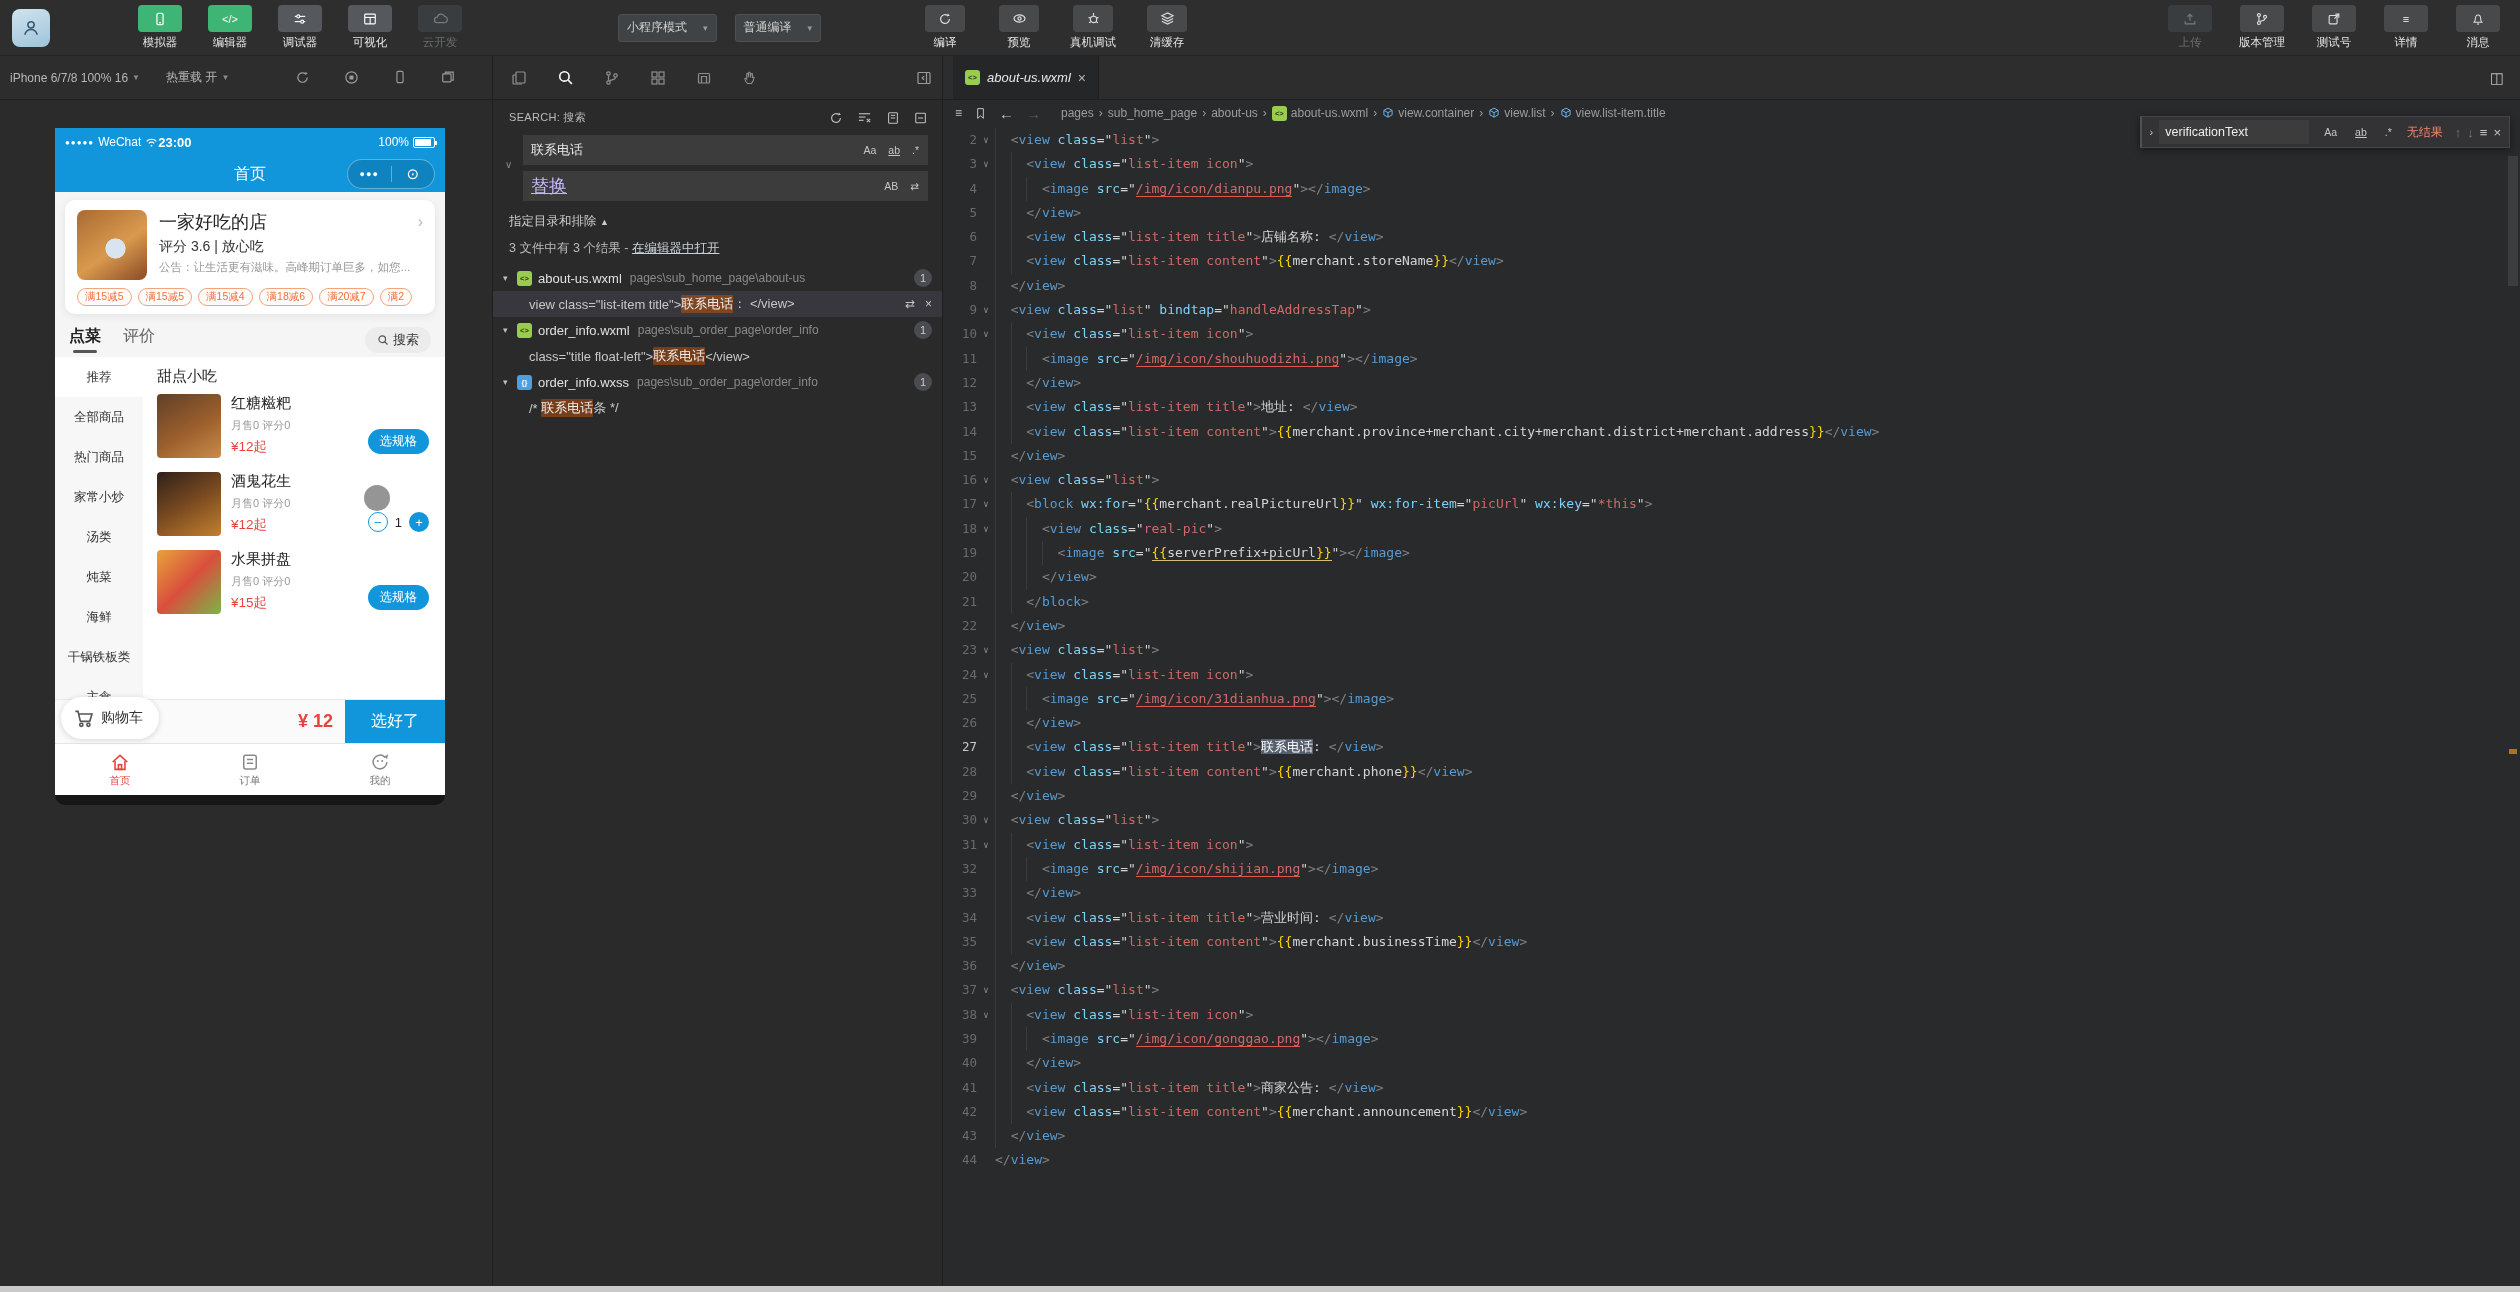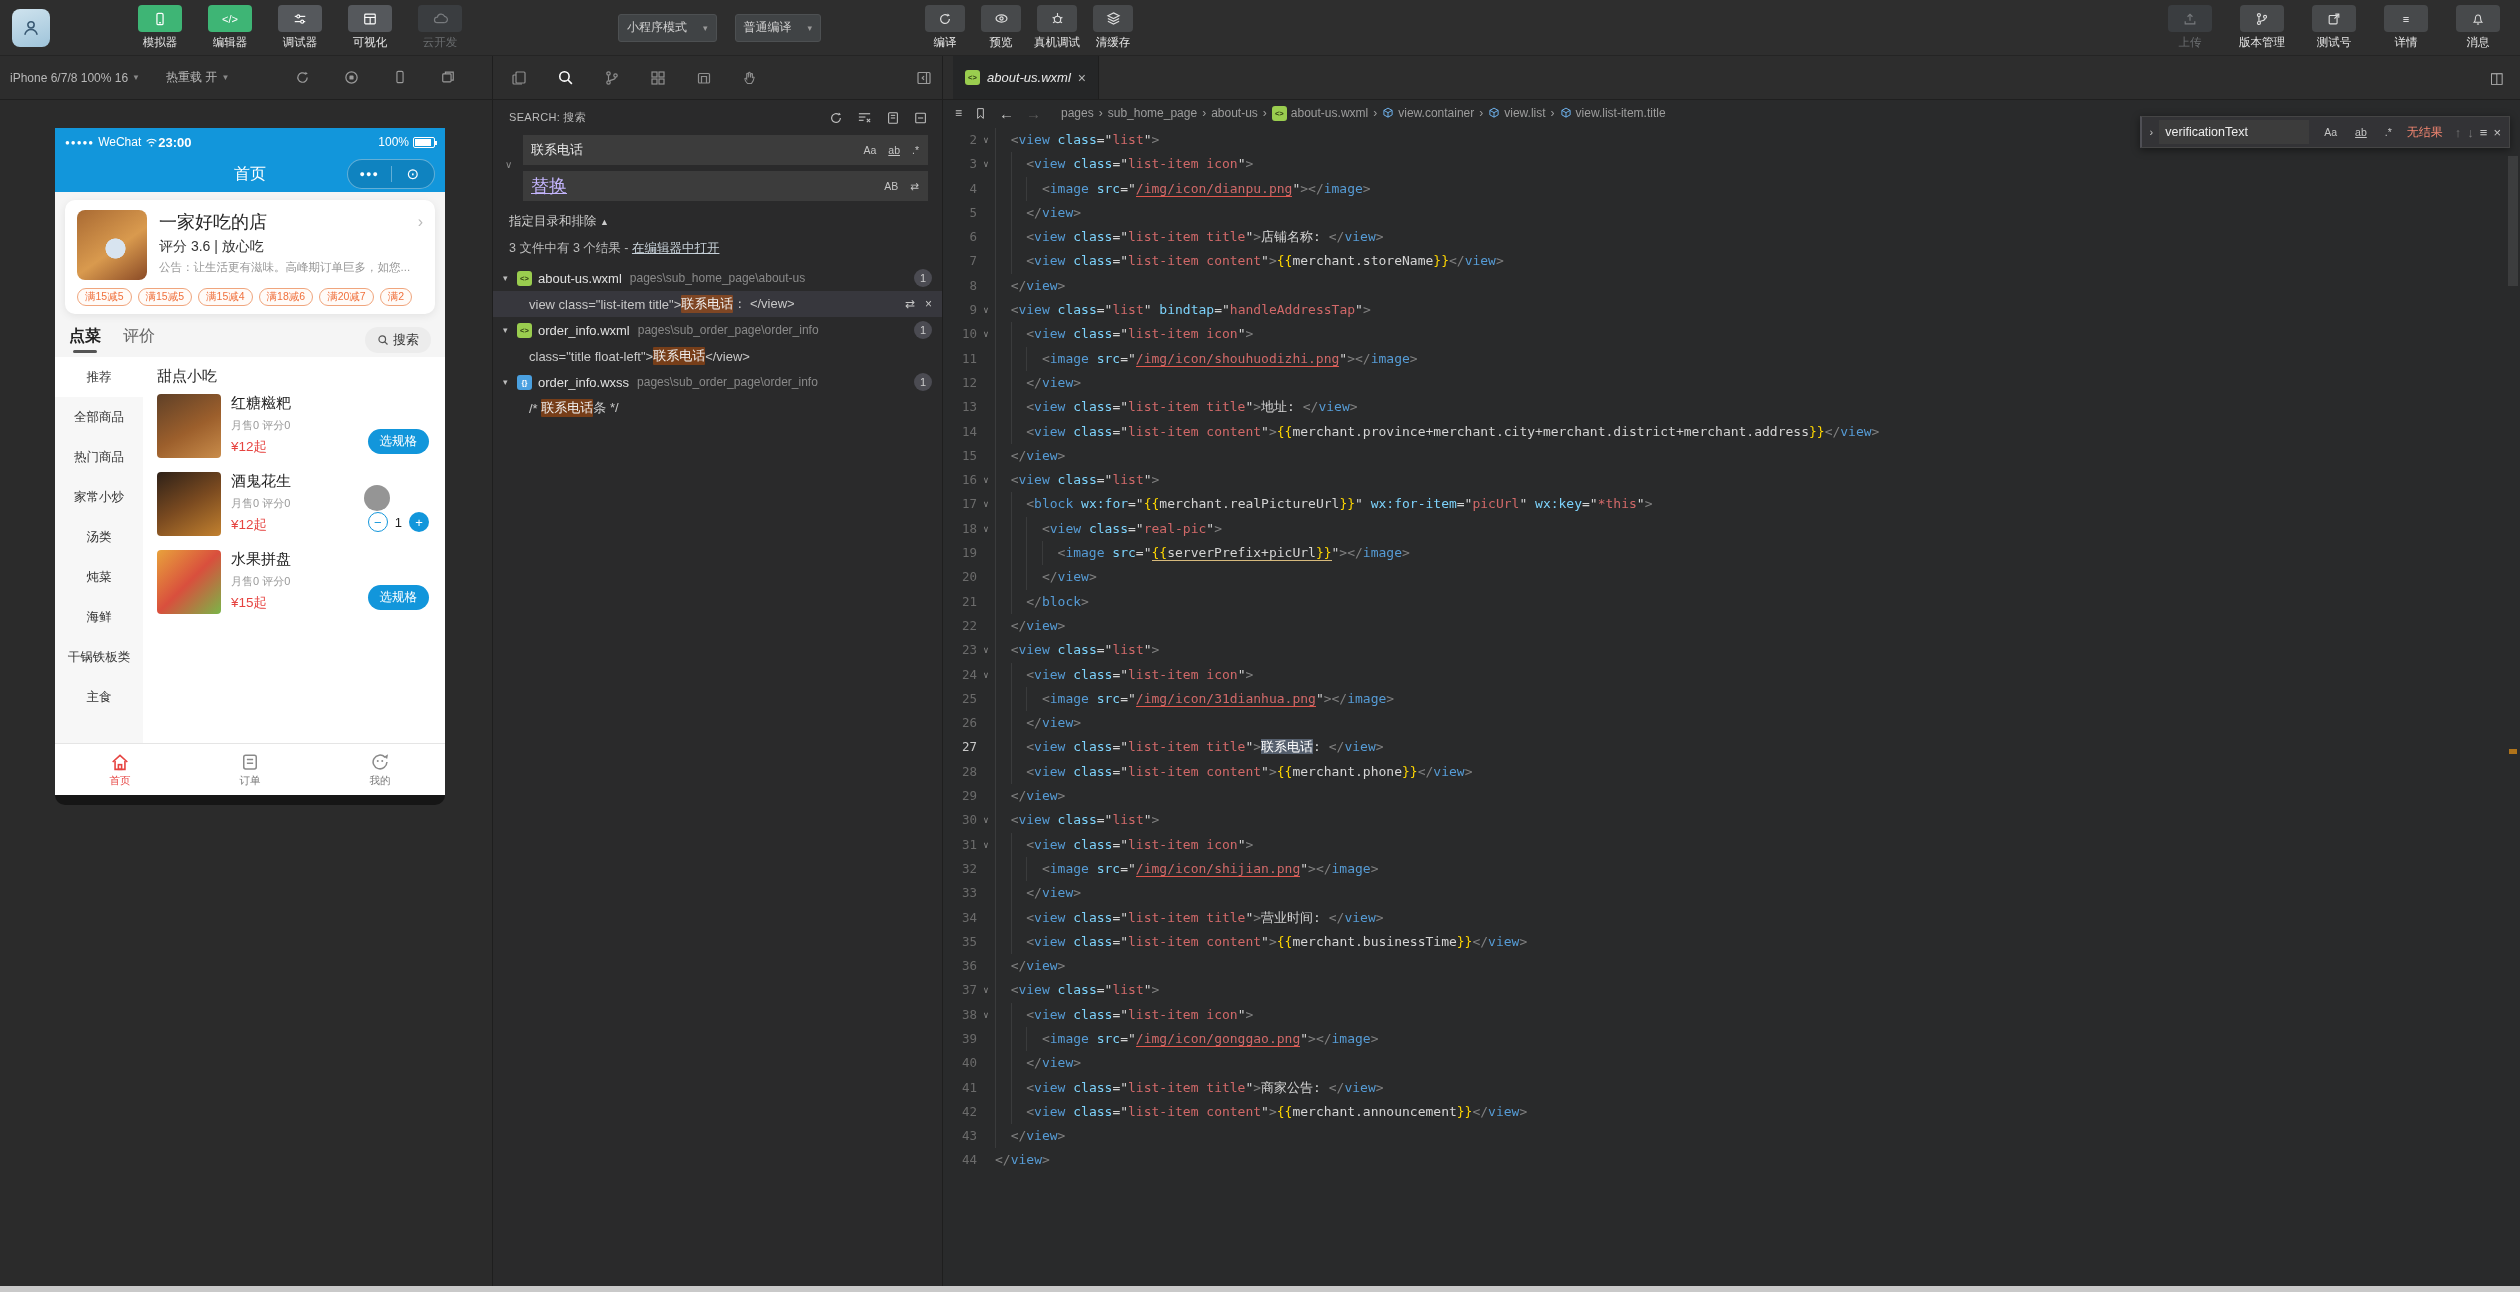--- a/index.html
+++ b/index.html
@@ -13,21 +13,21 @@
   .tb-group { display:flex; align-items:flex-start; gap:14px; margin-left:82px; }
   .tb-btn { width:56px; display:flex; flex-direction:column; align-items:center; cursor:pointer; }
   .tb-btn .ibox { width:44px; height:27px; border-radius:4px; display:flex; align-items:center; justify-content:center; color:#fff; font-size:11px; }
   .tb-btn .lbl { font-size:11.5px; color:#e6e6e6; margin-top:3px; white-space:nowrap; }
   .ibox.green { background:#3eb575; }
   .ibox.gray { background:#55585c; }
   .ibox.dis { background:#3a3d40; color:#787b7e; }
   .tb-btn.dis .lbl { color:#6b6e70; }
   .tb-select { height:28px; background:#404345; border:1px solid #4d5052; border-radius:3px; display:flex; align-items:center; padding:0 8px; font-size:12px; color:#cfcfcf; gap:16px; }
   .tb-select .caret { font-size:9px; color:#9a9a9a; }
-  .tb-actions { display:flex; align-items:flex-start; gap:0; margin-left:96px; }
+  .tb-actions { display:flex; align-items:flex-start; gap:18px; margin-left:96px; }
   .tb-actions .ibox { background:#47494b; width:40px; }
   .tb-right { display:flex; align-items:flex-start; gap:16px; margin-left:auto; margin-right:14px; }
   .tb-right .ibox { background:#47494b; width:44px; }
   .tb-right .dis .ibox { background:#3a3d40; }
   svg.ic { display:block; }
 
   
   .row2 { height:44px; display:flex; background:#2d2d2d; border-bottom:1px solid #1f1f1f; font-size:12px; }
   .r2-left { width:493px; display:flex; align-items:center; padding-left:10px; border-right:1px solid #1e1e1e; }
   .r2-left .dev { color:#b8b8b8; white-space:nowrap; }
@@ -534,20 +534,32 @@
                       <div class="dish-name">水果拼盘</div>
                       <div class="dish-sales">月售0 评分0</div>
                       <div class="dish-price">¥15起</div>
                     </div>
                     <div class="dish-action"><button class="spec-btn">选规格</button></div>
                   </div>
                 </div>
             </div>
           </div>
 
+          <div class="cart-bar">
+            <div class="cart-pill">
+              <svg class="ic" width="22" height="20" viewBox="0 0 16 15" fill="none" stroke="#555" stroke-width="1.2">
+                  <path d="M1.5 2.5h2l1.8 7.5h7l1.7-5.5H4.1"></path>
+                  <circle cx="6" cy="12.6" r="1.2"></circle>
+                  <circle cx="11.3" cy="12.6" r="1.2"></circle>
+                </svg>
+              <span class="txt">购物车</span>
+            </div>
+            <span class="cart-total">¥ 12</span>
+            <button class="confirm-btn">选好了</button>
+          </div>
 
           <div class="tabbar">
             <div class="tb-item on">
               <svg class="ic" width="22" height="20" viewBox="0 0 16 15" fill="none" stroke="#e64340" stroke-width="1.2">
                   <path d="M2.5 7.5 8 2.5l5.5 5"></path>
                   <path d="M4.3 6.8V13h7.4V6.8"></path>
                   <rect x="6.8" y="9.5" width="2.4" height="3.5"></rect>
                 </svg>
               <span>首页</span>
             </div>

